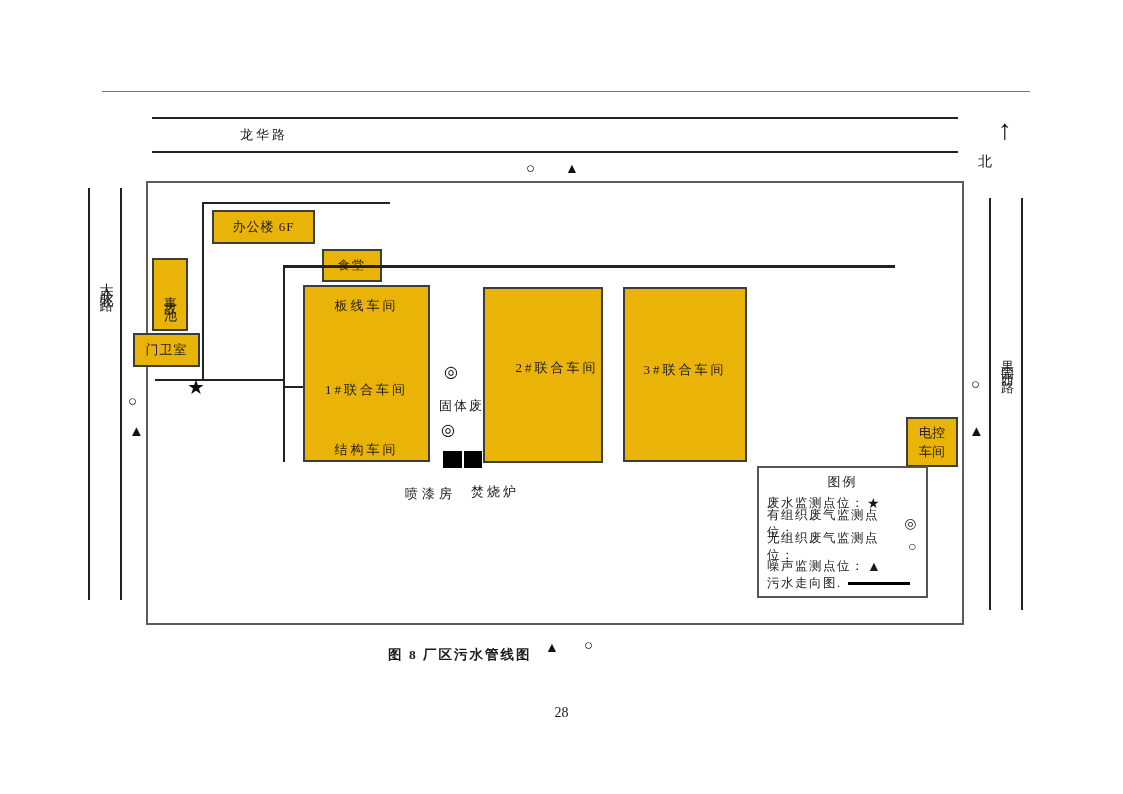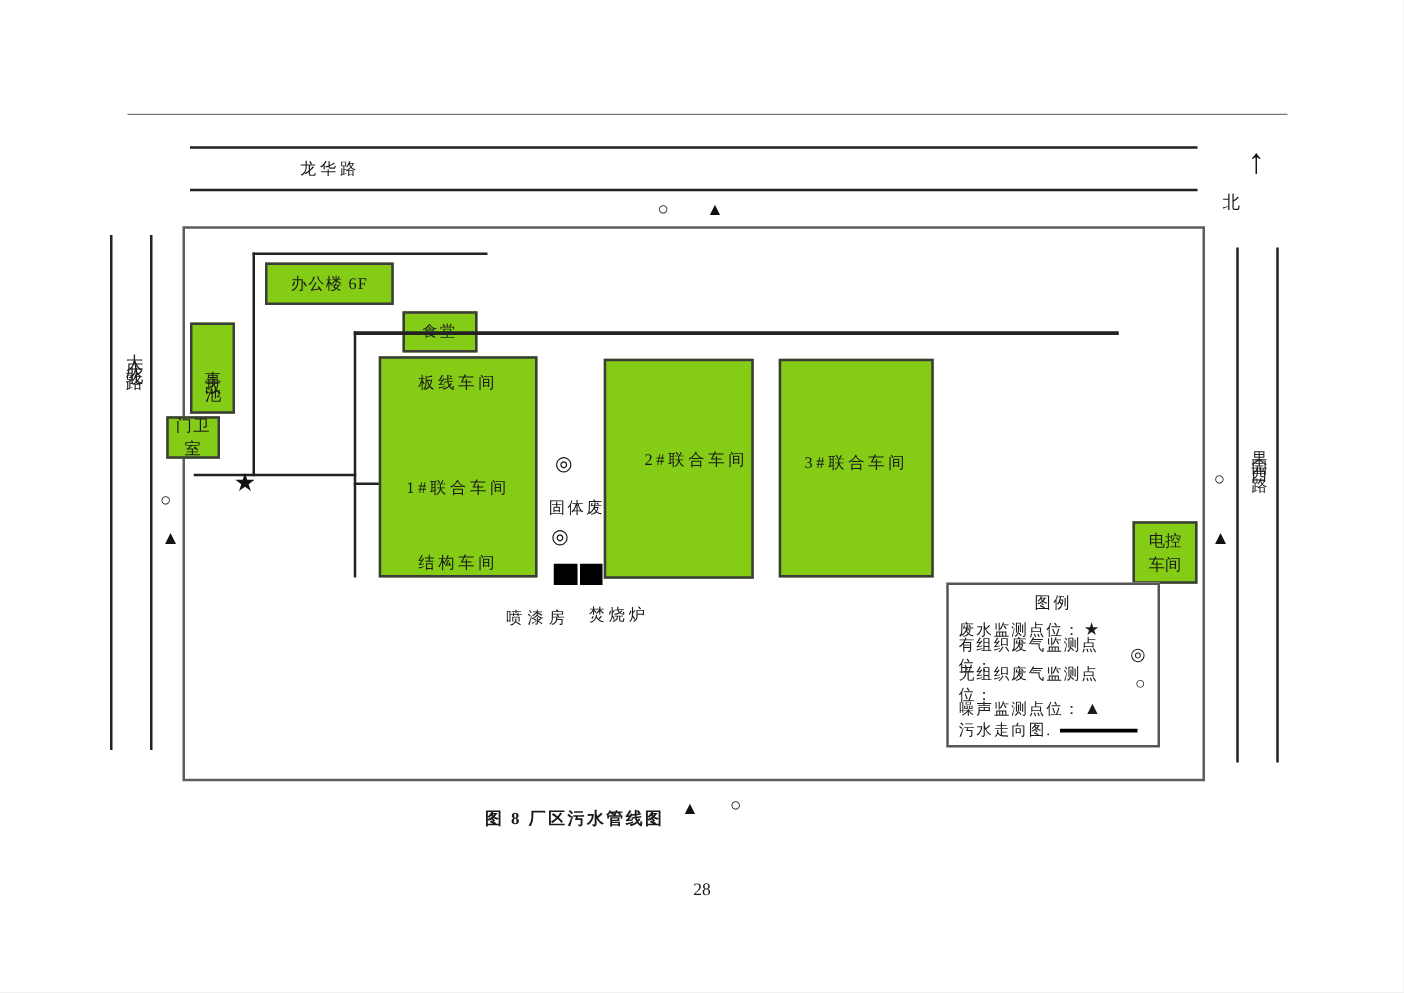--- a/index.html
+++ b/index.html
@@ -9,21 +9,21 @@
     margin:0 auto;
     background:#ffffff;
     font-family:"Liberation Serif","DejaVu Serif",serif;
     color:#1a1a1a;
     overflow:hidden;
   }
   .lbl{position:absolute;white-space:nowrap;color:#1a1a1a;}
   .hline{position:absolute;background:#222;}
   .vline{position:absolute;background:#222;}
   .box{
-    position:absolute;border:2px solid #3c3c3c;background:#84cc16;
+    position:absolute;border:2px solid #3c3c3c;background:#eab308;
     box-sizing:border-box;display:flex;align-items:center;justify-content:center;
     text-align:center;
   }
   .boundary{
     position:absolute;border:2px solid #5c5c5c;box-sizing:border-box;background:transparent;
   }
   .vtext{writing-mode:vertical-rl;text-orientation:upright;}
   .sym{position:absolute;line-height:1;color:#111;}
   .blacksq{position:absolute;background:#000;}
   .legend{
@@ -76,21 +76,21 @@
   <div class="box" style="left:212px;top:210px;width:103px;height:34px;font-size:13px;letter-spacing:1px;">
     <span>办公楼 6F</span>
   </div>
   <div class="box" style="left:322px;top:209px;width:60px;height:33px;font-size:12px;letter-spacing:2px;margin-top:40px;">
     <span>食堂</span>
   </div>
 
   <div class="box" style="left:152px;top:258px;width:36px;height:73px;font-size:13px;">
     <span class="vtext" style="letter-spacing:6px;">事故池</span>
   </div>
-  <div class="box" style="left:133px;top:333px;width:43px;height:34px;font-size:13px;letter-spacing:1px;">
+  <div class="box" style="left:133px;top:333px;width:67px;height:34px;font-size:13px;letter-spacing:1px;">
     <span>门卫室</span>
   </div>
 
   <div class="hline" style="left:283px;top:265px;width:612px;height:3px;"></div>
   <div class="vline" style="left:283px;top:265px;width:2px;height:197px;"></div>
 
   <div class="box" style="left:303px;top:285px;width:127px;height:177px;">
     <div class="ws-label" style="top:10px;">板线车间</div>
     <div class="ws-label" style="top:94px;">1#联合车间</div>
     <div class="ws-label" style="top:154px;">结构车间</div>

